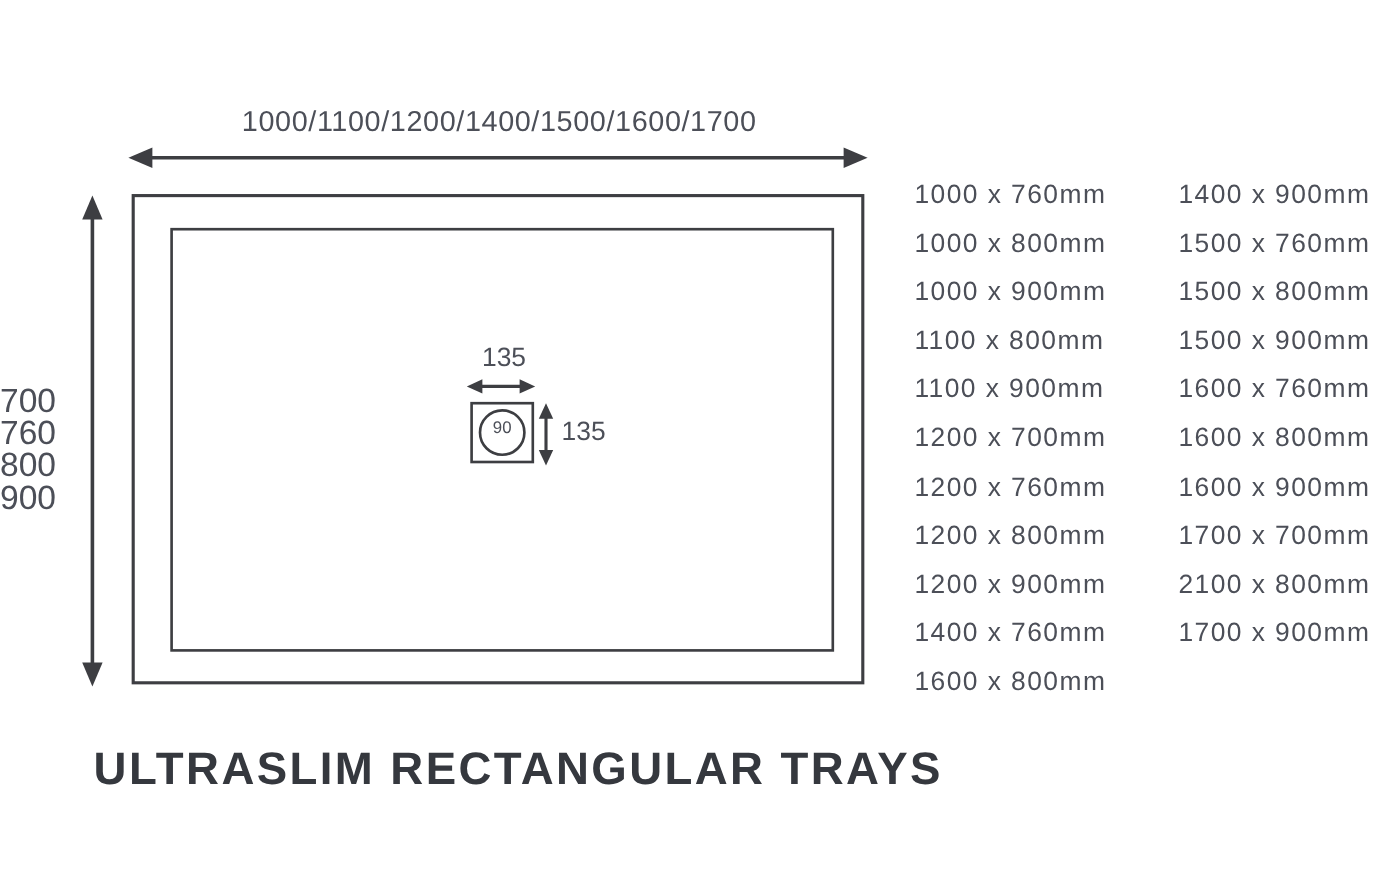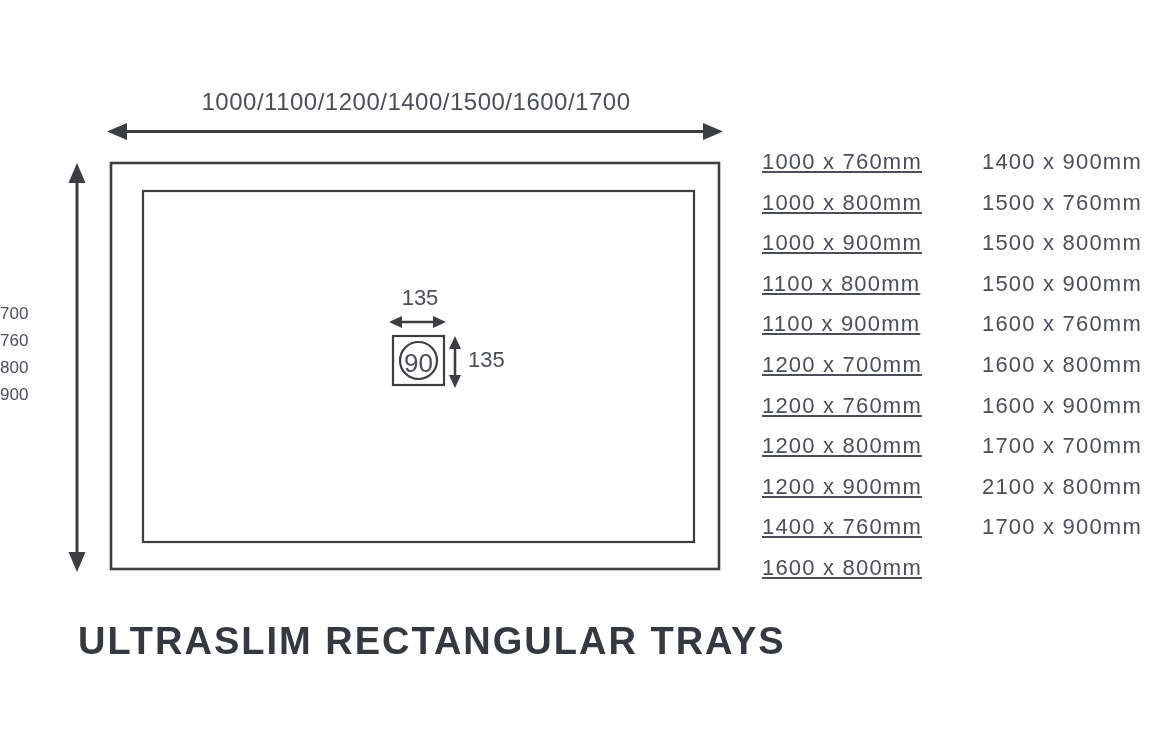--- a/index.html
+++ b/index.html
@@ -32,49 +32,49 @@
     color: var(--text);
     white-space: nowrap;
   }
   .width-label {
     left: 110px; top: 88px; width: 612px;
     text-align: center;
     font-size: 24px;
     letter-spacing: 0.5px;
   }
   .height-labels {
-    left: 0px; top: 300px; width: 46px;
-    text-align: left;
-    font-size: 17px;
+    left: 0px; top: 320px; width: 46px;
+    text-align: center;
+    font-size: 28px;
     line-height: 27px;
   }
   .drain-width-label {
     left: 388px; top: 285px; width: 64px;
     text-align: center;
     font-size: 22px;
   }
   .drain-height-label {
     left: 468px; top: 347px;
     font-size: 22px;
   }
   .drain-waste-label {
     left: 400px; top: 348px; width: 37px;
     text-align: center;
-    font-size: 26px;
+    font-size: 14px;
   }
   
   .sizes-col {
     position: absolute;
     top: 142px;
     color: var(--text);
     font-size: 22px;
     letter-spacing: 1.2px;
     white-space: nowrap;
   }
-  .sizes-col-1 { left: 762px; text-decoration: underline; }
+  .sizes-col-1 { left: 762px; }
   .sizes-col-2 { left: 982px; }
   .size-item {
     height: 40.6px;
     line-height: 40.6px;
   }
   
   .page-title {
     position: absolute;
     left: 78px; top: 620px;
     color: var(--title);

